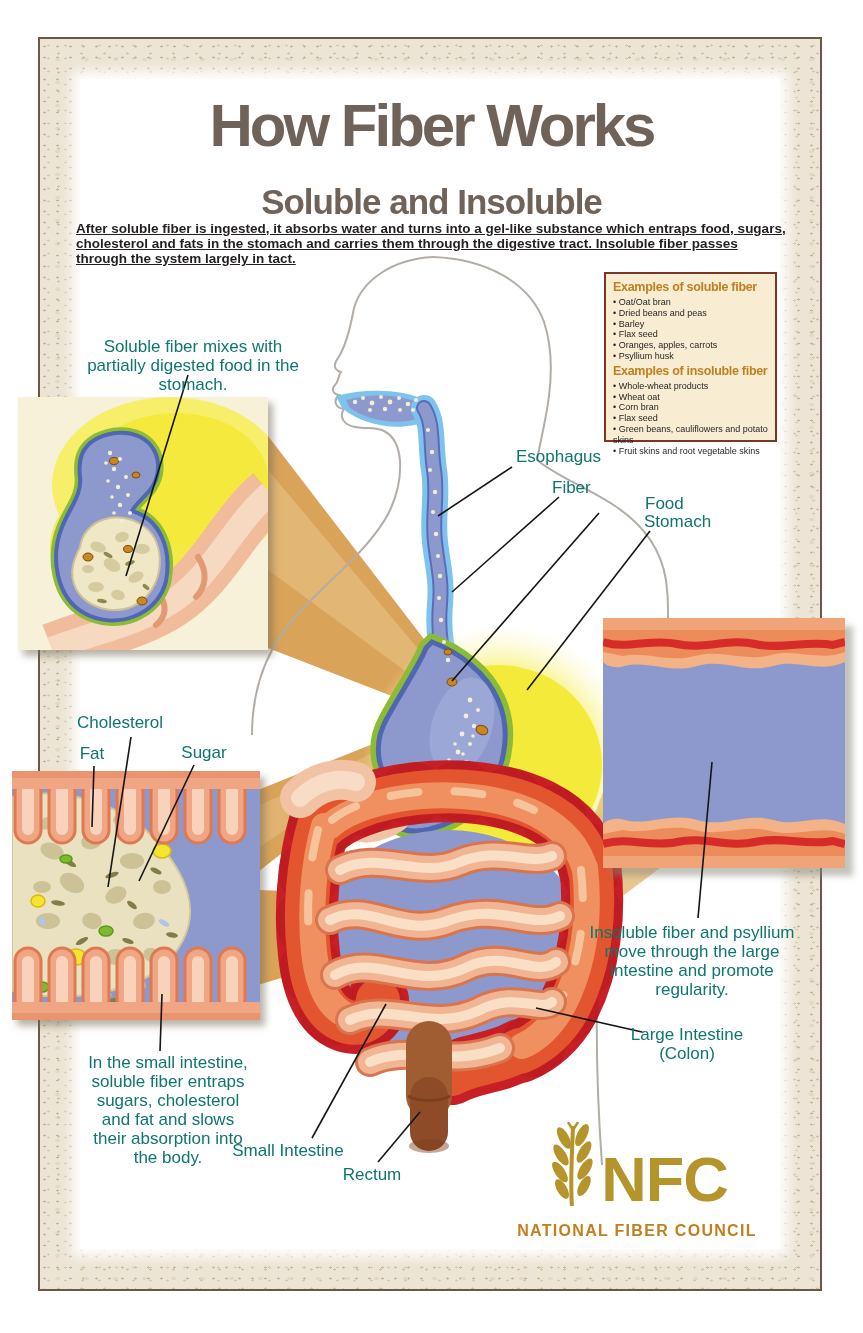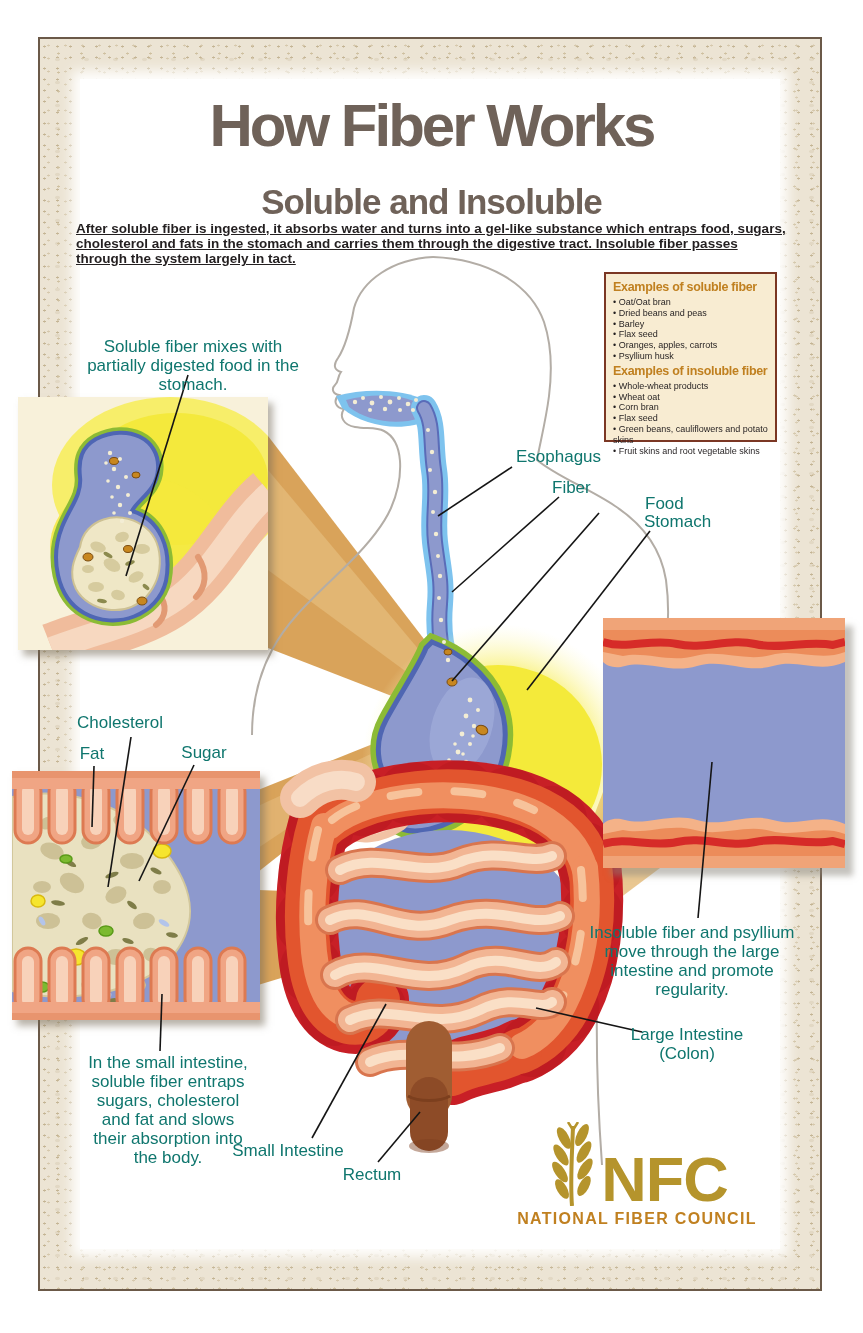--- a/index.html
+++ b/index.html
@@ -59,21 +59,21 @@
   #inset-colon{box-shadow:8px 8px 6px rgba(140,135,125,.5);}
   .overlay{position:absolute;left:0;top:0;pointer-events:none;}
   
   .logo{position:absolute;left:513px;top:1122px;width:248px;text-align:center;}
   .logo-row{display:flex;align-items:flex-end;justify-content:center;gap:12px;}
   .logo-acronym{
     font-size:63px;font-weight:bold;letter-spacing:-1px;line-height:.95;
     color:var(--logo-gold,#b5942c);margin-left:-7px;
   }
   .logo-name{
-    margin-top:0;font-size:16px;font-weight:bold;letter-spacing:1.3px;
+    margin-top:12px;font-size:16px;font-weight:bold;letter-spacing:1.3px;
     color:var(--heading-gold,#c08020);
   }
 </style>
 </head>
 <body>
 
 <div class="frame">
   <div class="frame-inner"></div>
 </div>
 

